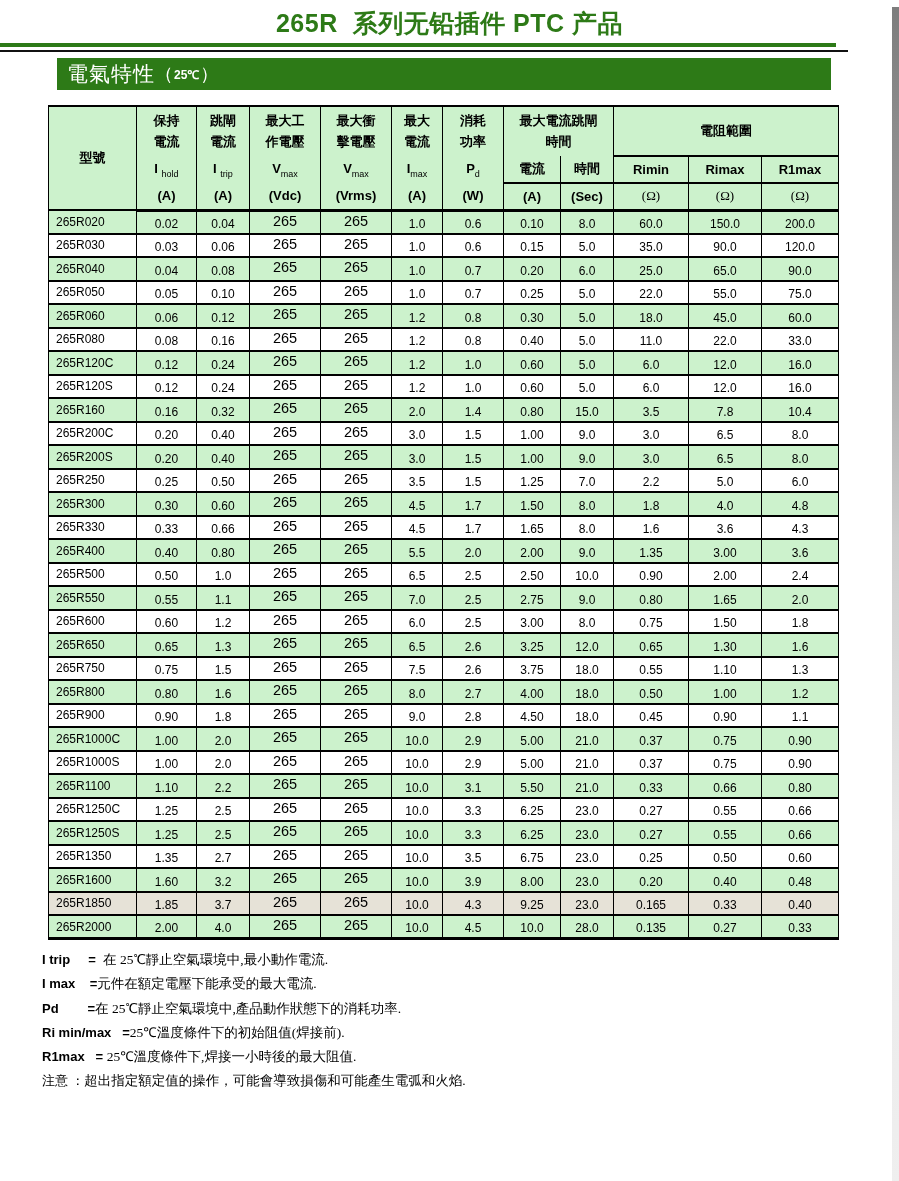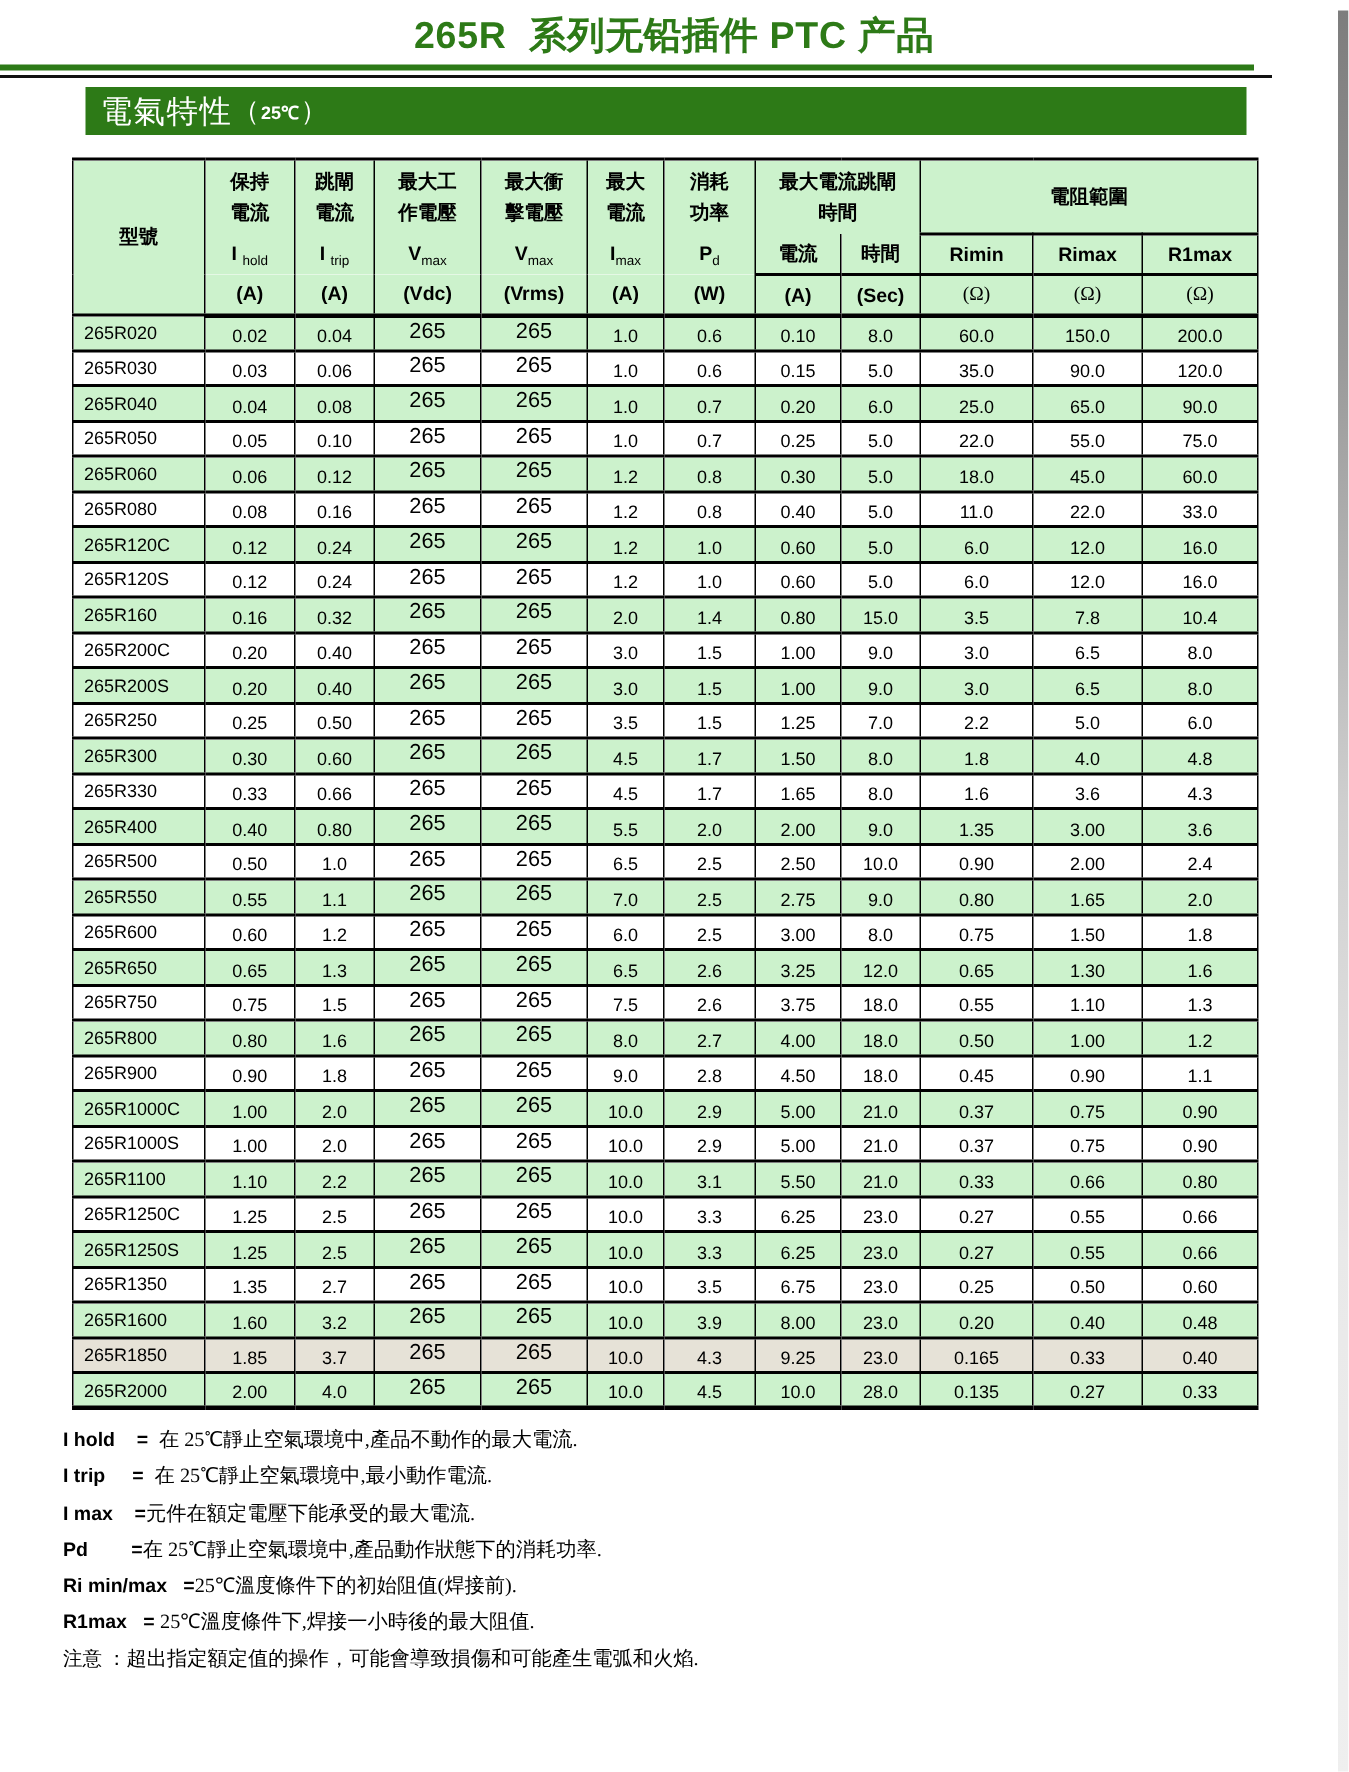--- a/index.html
+++ b/index.html
@@ -636,21 +636,20 @@
           <td class="cell-num">10.0</td>
           <td class="cell-num">28.0</td>
           <td class="cell-num">0.135</td>
           <td class="cell-num">0.27</td>
           <td class="cell-num">0.33</td>
         </tr>
       </tbody>
   </table>
 
   <div class="footnotes">
-      <div class="fn-line"><span class="fn-label">I hold    =  </span><span class="fn-text">在 25℃靜止空氣環境中,產品不動作的最大電流.</span></div>
       <div class="fn-line"><span class="fn-label">I trip     =  </span><span class="fn-text">在 25℃靜止空氣環境中,最小動作電流.</span></div>
       <div class="fn-line"><span class="fn-label">I max    =</span><span class="fn-text">元件在額定電壓下能承受的最大電流.</span></div>
       <div class="fn-line"><span class="fn-label">Pd        =</span><span class="fn-text">在 25℃靜止空氣環境中,產品動作狀態下的消耗功率.</span></div>
       <div class="fn-line"><span class="fn-label">Ri min/max   =</span><span class="fn-text">25℃溫度條件下的初始阻值(焊接前).</span></div>
       <div class="fn-line"><span class="fn-label">R1max   = </span><span class="fn-text">25℃溫度條件下,焊接一小時後的最大阻值.</span></div>
       <div class="fn-line"><span class="fn-label plain">注意 ：</span><span class="fn-text">超出指定額定值的操作，可能會導致損傷和可能產生電弧和火焰.</span></div>
     </div>
 
   <div class="edge-shadow"></div>
 </div>

